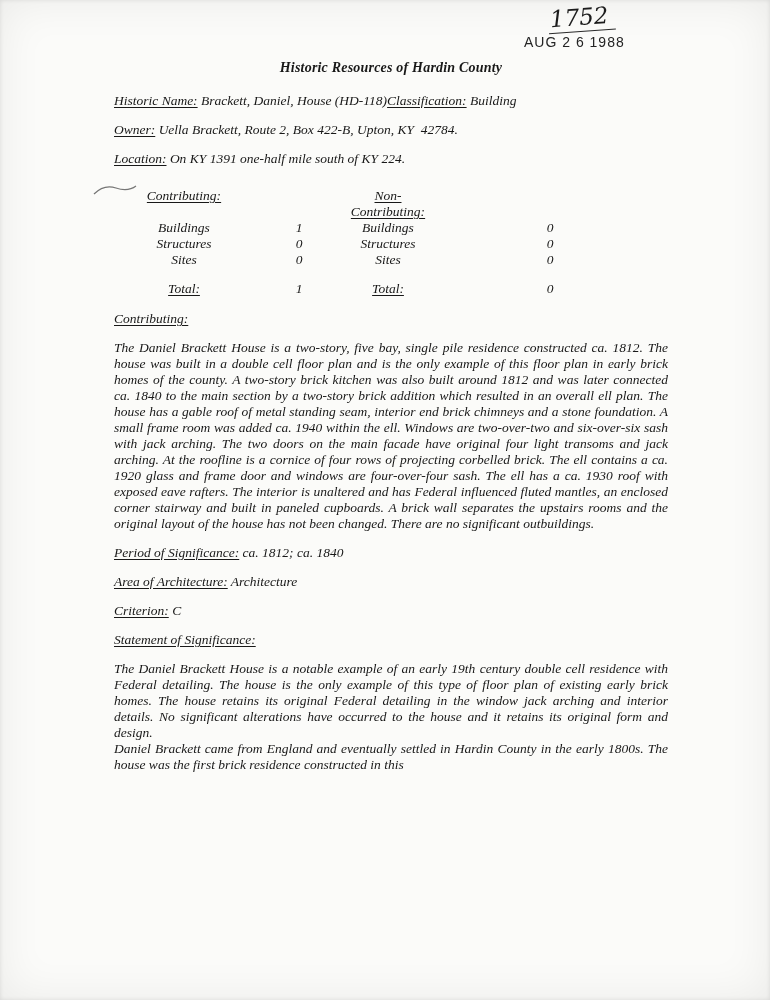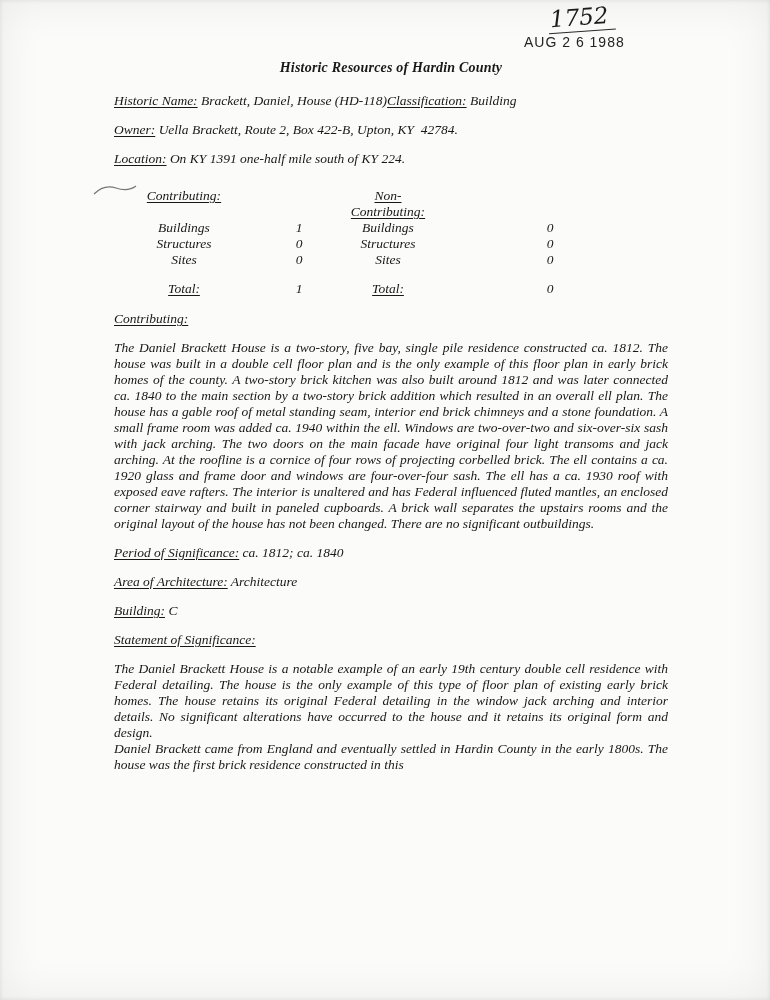--- a/index.html
+++ b/index.html
@@ -109,21 +109,21 @@
     </div>
 
     <p class="line field" style="margin-top:14px;"><span class="lbl">Contributing:</span></p>
 
     <p class="para">The Daniel Brackett House is a two-story, five bay, single pile residence constructed ca. 1812. The house was built in a double cell floor plan and is the only example of this floor plan in early brick homes of the county. A two-story brick kitchen was also built around 1812 and was later connected ca. 1840 to the main section by a two-story brick addition which resulted in an overall ell plan. The house has a gable roof of metal standing seam, interior end brick chimneys and a stone foundation. A small frame room was added ca. 1940 within the ell. Windows are two-over-two and six-over-six sash with jack arching. The two doors on the main facade have original four light transoms and jack arching. At the roofline is a cornice of four rows of projecting corbelled brick. The ell contains a ca. 1920 glass and frame door and windows are four-over-four sash. The ell has a ca. 1930 roof with exposed eave rafters. The interior is unaltered and has Federal influenced fluted mantles, an enclosed corner stairway and built in paneled cupboards. A brick wall separates the upstairs rooms and the original layout of the house has not been changed. There are no significant outbuildings.</p>
 
     <p class="line field"><span class="lbl">Period of Significance:</span> <span class="val">ca. 1812; ca. 1840</span></p>
 
     <p class="line field"><span class="lbl">Area of Architecture:</span> <span class="val">Architecture</span></p>
 
-    <p class="line field"><span class="lbl">Building:</span> <span class="val">C</span></p>
+    <p class="line field"><span class="lbl">Criterion:</span> <span class="val">C</span></p>
 
 
     <p class="line field"><span class="lbl">Statement of Significance:</span></p>
 
     <p class="para">The Daniel Brackett House is a notable example of an early 19th century double cell residence with Federal detailing. The house is the only example of this type of floor plan of existing early brick homes. The house retains its original Federal detailing in the window jack arching and interior details. No significant alterations have occurred to the house and it retains its original form and design.</p>
 
     <p class="para" style="margin-top:0;">Daniel Brackett came from England and eventually settled in Hardin County in the early 1800s. The house was the first brick residence constructed in this</p>
 
   </div>
 </div>

